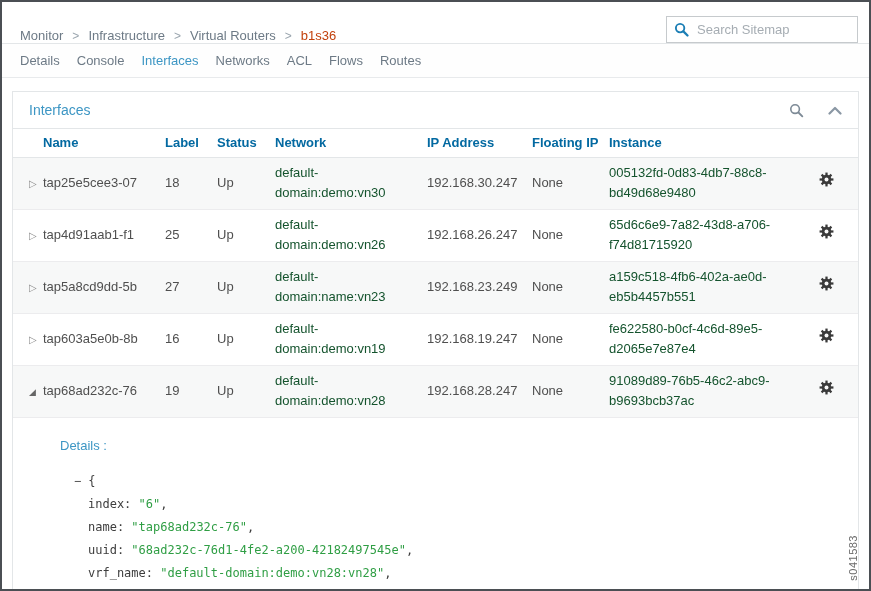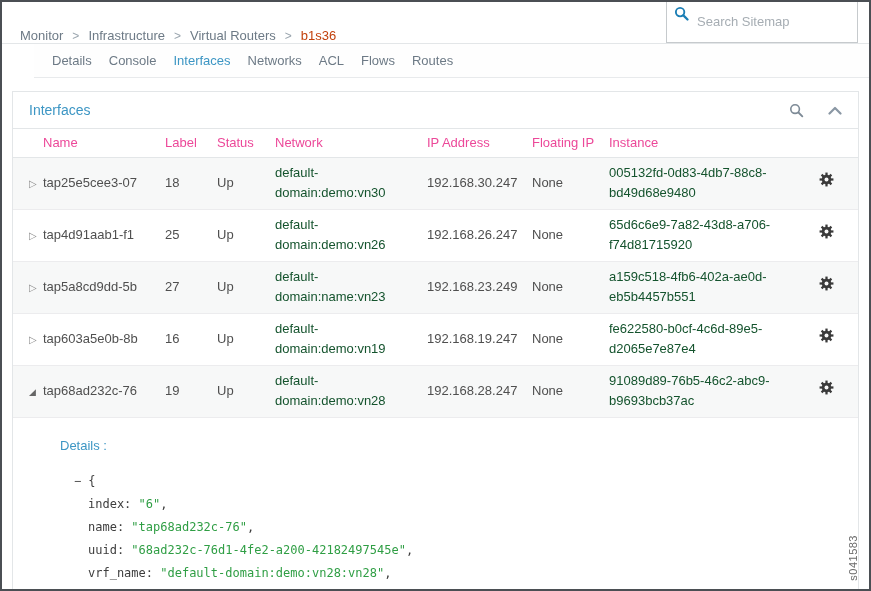--- a/index.html
+++ b/index.html
@@ -9,41 +9,41 @@
     font-family:"Liberation Sans",sans-serif;color:#4f4f4f;
   }
   
   .topbar{height:42px;box-sizing:border-box;display:flex;align-items:flex-end;
     justify-content:space-between;padding:0 11px 0 18px;border-bottom:1px solid #e3e6e8;}
   .breadcrumb{display:flex;align-items:center;gap:9px;font-size:13px;color:#6d7a86;}
   .breadcrumb .sep{color:#9aa5ae;font-size:12px;}
   .breadcrumb .crumb{cursor:pointer;}
   .breadcrumb .current{color:#c2410c;}
   .searchbox{position:relative;width:192px;}
-  .searchbox input{width:100%;height:43px;box-sizing:border-box;border:1px solid #c6cacd;
+  .searchbox input{width:100%;height:27px;box-sizing:border-box;border:1px solid #c6cacd;
     padding:0 8px 0 30px;font-size:13px;color:#444;outline:none;background:#fff;}
   .searchbox input::placeholder{color:#a6adb3;}
   .searchbox .mag{position:absolute;left:8px;top:6px;}
   
   .tabbar{height:34px;box-sizing:border-box;display:flex;align-items:center;gap:17px;
-    padding:0 18px;border-bottom:1px solid #e8eaec;background:#fefefe;font-size:13px;color:#6d7a86;margin-left:32px;}
+    padding:0 18px;border-bottom:1px solid #e8eaec;background:#fefefe;font-size:13px;color:#6d7a86;}
   .tab{cursor:pointer;white-space:nowrap;}
   .tab.active{color:#3d96c4;}
   
   .panel{margin:13px 10px 0;border:1px solid #e3e6e8;border-bottom:none;background:#fff;
     box-sizing:border-box;height:498px;}
   .panel-header{height:37px;box-sizing:border-box;display:flex;align-items:center;
     justify-content:space-between;padding:0 16px;border-bottom:1px solid #e3e6e8;}
   .panel-title{font-size:14px;color:#3d96c4;}
   .panel-icons{display:flex;align-items:center;gap:24px;}
   .icon-btn{cursor:pointer;display:flex;align-items:center;}
   
   table{border-collapse:collapse;width:100%;table-layout:fixed;font-size:13px;}
-  thead th{height:28px;box-sizing:border-box;text-align:left;font-weight:normal;
-    color:#ec4899;border-bottom:1px solid #e3e6e8;padding:0;}
+  thead th{height:28px;box-sizing:border-box;text-align:left;font-weight:bold;
+    color:#0369a1;border-bottom:1px solid #e3e6e8;padding:0;}
   tbody td{height:52px;box-sizing:border-box;vertical-align:middle;padding:0;
     border-bottom:1px solid #ececee;line-height:1.55;}
   tr.alt{background:#f7f8f8;}
   .expander{color:#8d8d8d;font-size:10px;padding-left:16px;cursor:pointer;display:inline-block;}
   .expander.expanded{color:#666;font-size:9px;}
   .link{color:#14532d;cursor:pointer;}
   .gear-cell{text-align:center;}
   .gear-btn{cursor:pointer;display:inline-block;line-height:0;}
   
   .details{padding:12px 0 0 47px;}

